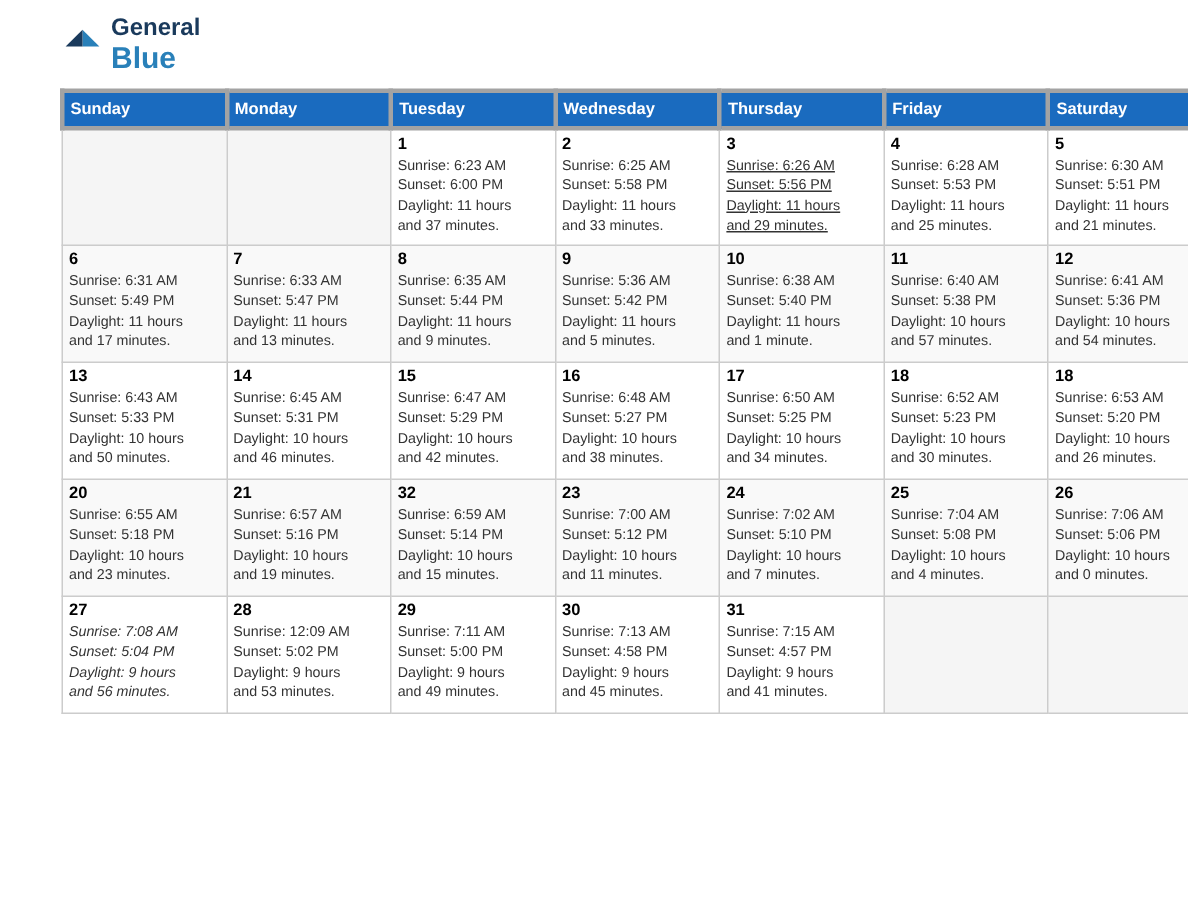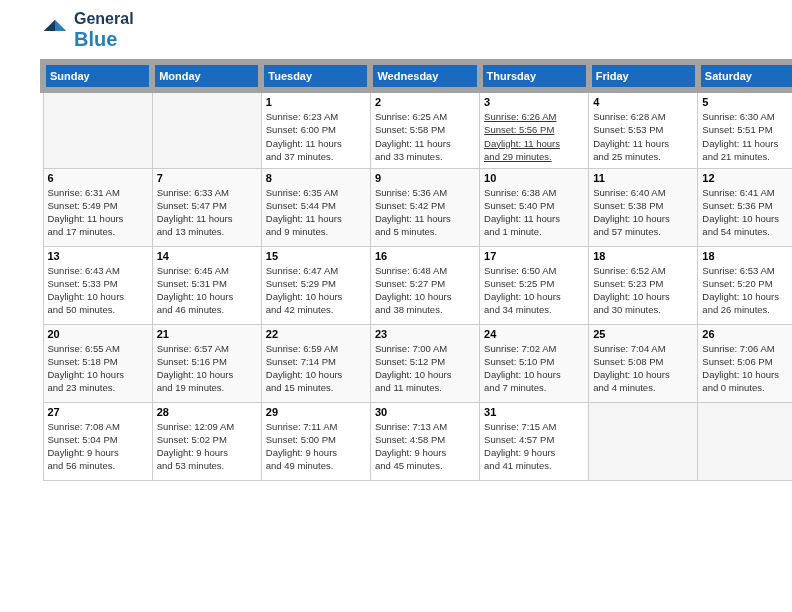--- a/index.html
+++ b/index.html
@@ -49,21 +49,21 @@
       border-collapse: collapse;
       table-layout: fixed;
     }
     th {
       background-color: #1a6bbf;
       color: white;
       font-size: 11px;
       font-weight: bold;
       padding: 5px 4px;
       text-align: left;
-      border: 6px solid #a3a3a3;
+      border: 3px solid #a3a3a3;
     }
     td {
       border: 1px solid #ccc;
       vertical-align: top;
       padding: 3px 4px;
       font-size: 9.5px;
       height: 78px;
       background: #fff;
     }
     td.empty {
@@ -268,23 +268,23 @@
 and 23 minutes.</div>
           </td>
           <td>
             <span class="day-num">21</span>
             <div class="day-info" style="white-space: pre-line;">Sunrise: 6:57 AM
 Sunset: 5:16 PM
 Daylight: 10 hours
 and 19 minutes.</div>
           </td>
           <td>
-            <span class="day-num">22</span>
+            <span class="day-num">32</span>
             <div class="day-info" style="white-space: pre-line;">Sunrise: 6:59 AM
-Sunset: 7:14 PM
+Sunset: 5:14 PM
 Daylight: 10 hours
 and 15 minutes.</div>
           </td>
           <td>
             <span class="day-num">23</span>
             <div class="day-info" style="white-space: pre-line;">Sunrise: 7:00 AM
 Sunset: 5:12 PM
 Daylight: 10 hours
 and 11 minutes.</div>
           </td>
@@ -306,21 +306,21 @@
             <span class="day-num">26</span>
             <div class="day-info" style="white-space: pre-line;">Sunrise: 7:06 AM
 Sunset: 5:06 PM
 Daylight: 10 hours
 and 0 minutes.</div>
           </td>
         </tr>
         <tr>
           <td>
             <span class="day-num">27</span>
-            <div class="day-info" style="white-space: pre-line;">Sunrise: 7:08 AM
+            <div class="day-info" style="white-space: pre-line; font-style: italic;">Sunrise: 7:08 AM
 Sunset: 5:04 PM
 Daylight: 9 hours
 and 56 minutes.</div>
           </td>
           <td>
             <span class="day-num">28</span>
             <div class="day-info" style="white-space: pre-line;">Sunrise: 12:09 AM
 Sunset: 5:02 PM
 Daylight: 9 hours
 and 53 minutes.</div>

